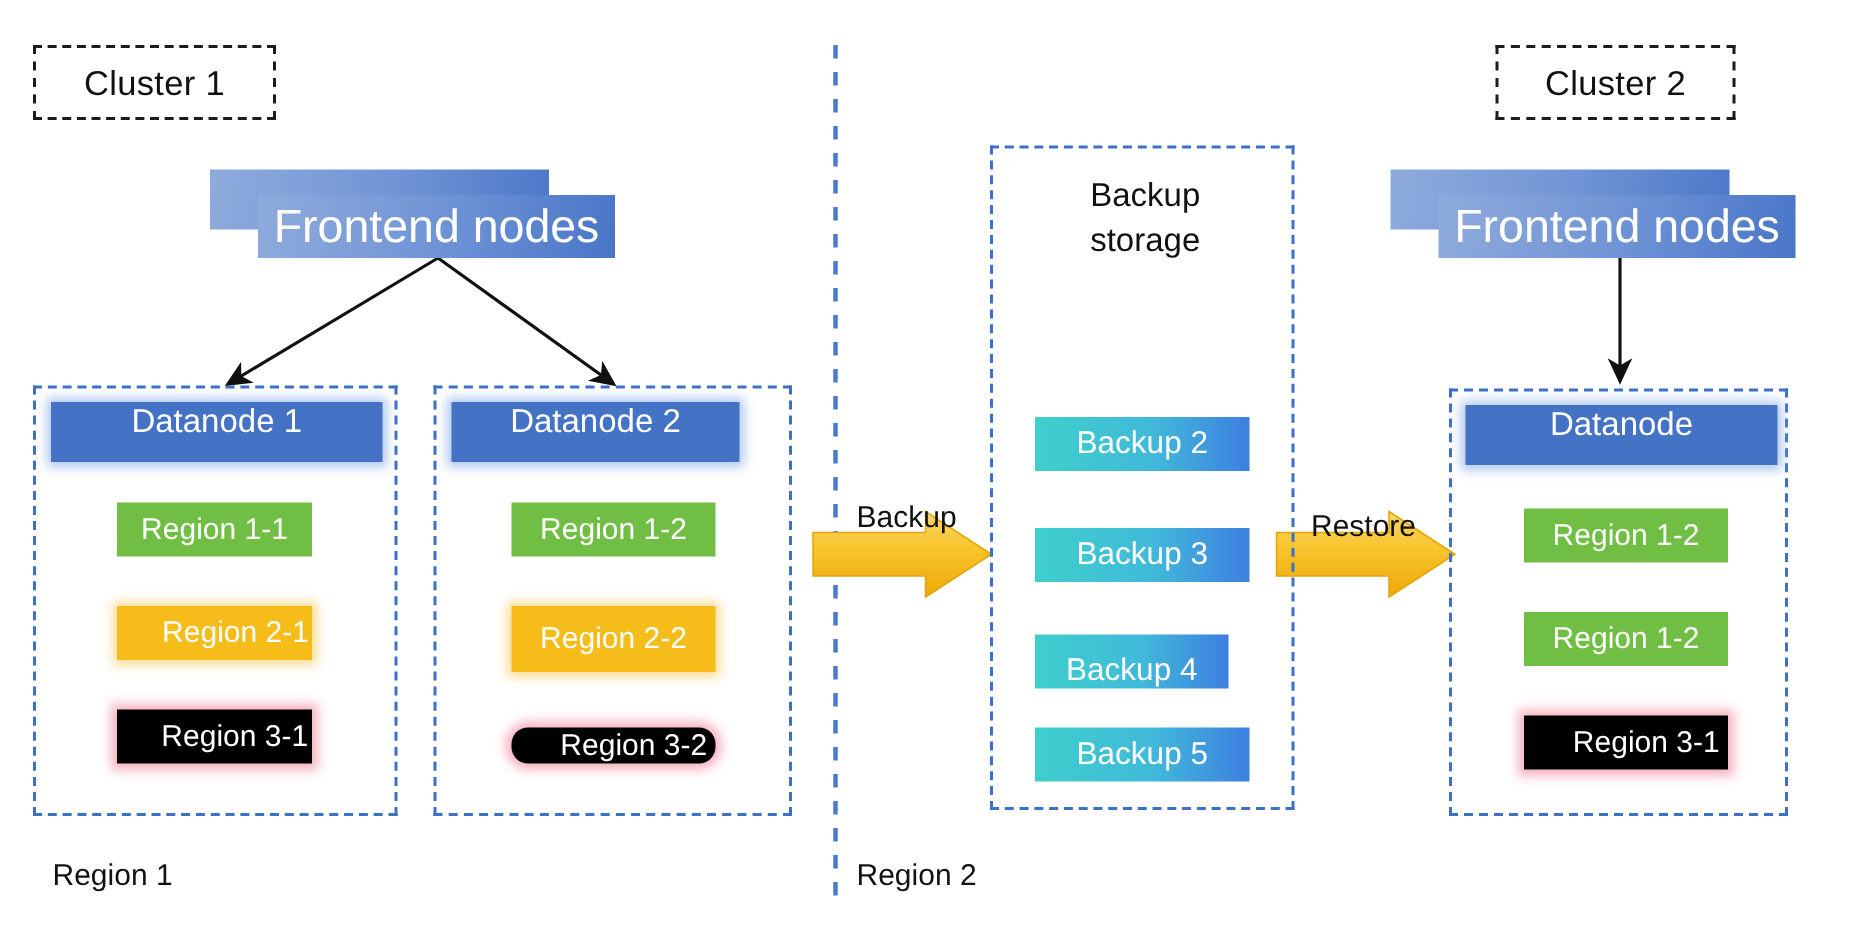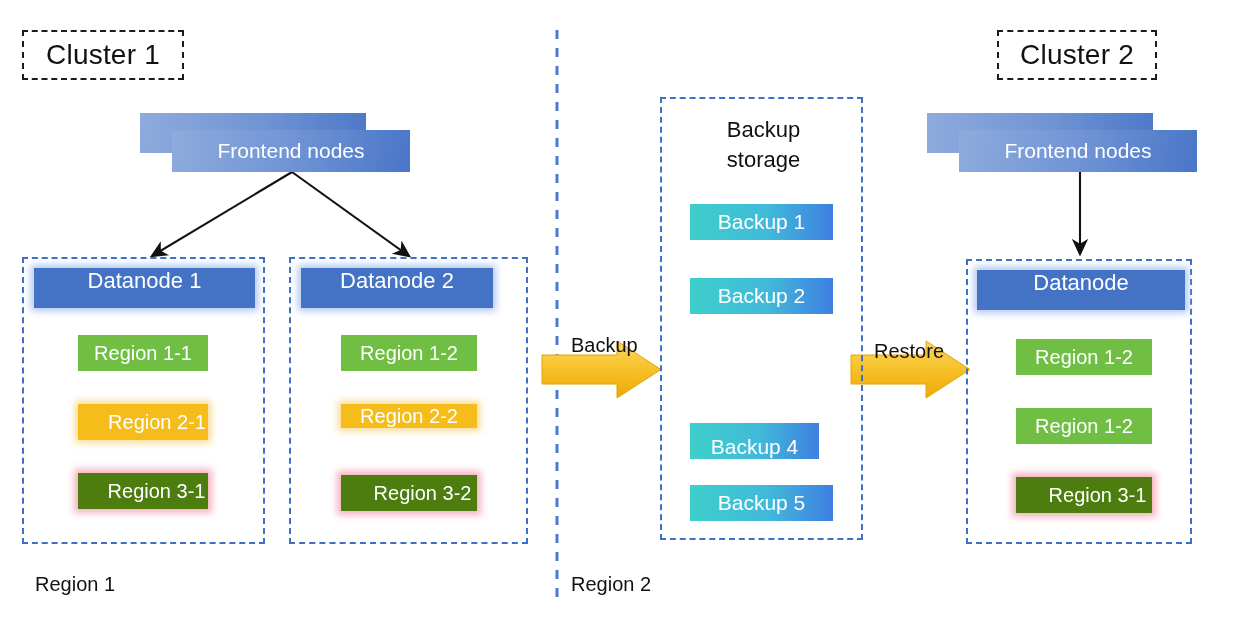--- a/index.html
+++ b/index.html
@@ -21,21 +21,21 @@
   }
   .abs { position: absolute; }
 
   
   .cluster-chip {
     border: 2px dashed #1c1c1c;
     background: transparent;
     display: flex;
     align-items: center;
     justify-content: center;
-    font-size: 28px;
+    font-size: 23px;
     color: #111111;
     letter-spacing: .2px;
     box-sizing: border-box;
   }
 
   
   .frontend-wrap { }
   .frontend-back {
     position: absolute;
     left: 0; top: 0;
@@ -44,21 +44,21 @@
   }
   .frontend-front {
     position: absolute;
     left: 32px; top: 17px;
     width: 238px; height: 42px;
     background: linear-gradient(100deg, #8fabdd 0%, #7094d5 50%, #4a76c8 100%);
     display: flex;
     align-items: center;
     justify-content: center;
     color: #ffffff;
-    font-size: 21px;
+    font-size: 31px;
   }
 
   
   .dashed-group {
     border: 2px dashed #3d70c7;
     box-sizing: border-box;
     background: transparent;
   }
 
   
@@ -77,21 +77,21 @@
   .region-chip {
     color: #ffffff;
     font-size: 20px;
     display: flex;
     align-items: center;
     justify-content: center;
     box-sizing: border-box;
   }
   .region-green  { background: #70BF44; }
   .region-yellow { background: #F5BC1A; box-shadow: 0 0 7px 3px rgba(248,214,130,0.85); }
-  .region-red    { background: #4d7c0f; box-shadow: 0 0 7px 4px rgba(244,170,185,0.9); padding-left: 27px; }
+  .region-red    { background: #000000; box-shadow: 0 0 7px 4px rgba(244,170,185,0.9); padding-left: 27px; }
 
   
   .backup-chip {
     background: linear-gradient(90deg, #3ECFCB 0%, #41B9DA 55%, #3E7FE0 100%);
     color: #ffffff;
     font-size: 21px;
     display: flex;
     align-items: center;
     justify-content: center;
     box-sizing: border-box;
@@ -178,38 +178,38 @@
     </div>
   </div>
 
   <div class="abs dashed-group" style="left:289px; top:257px; width:239px; height:287px;">
     <div class="abs datanode-bar" style="left:10px; top:9px; width:192px; height:40px;">
       <span>Datanode 2</span>
     </div>
     <div class="abs region-chip region-green" style="left:50px; top:76px; width:136px; height:36px;">
       <span>Region 1-2</span>
     </div>
-    <div class="abs region-chip region-yellow" style="left:50px; top:145px; width:136px; height:24px;">
+    <div class="abs region-chip region-yellow" style="left:50px; top:145px; width:136px; height:44px;">
       <span>Region 2-2</span>
     </div>
-    <div class="abs region-chip region-red" style="left:50px; top:216px; width:136px; height:36px;">
+    <div class="abs region-chip region-red" style="left:50px; top:226px; width:136px; height:24px;border-radius:11px;">
       <span>Region 3-2</span>
     </div>
   </div>
 
   <div class="abs dashed-group" style="left:660px; top:97px; width:203px; height:443px;">
     <div class="abs storage-title" style="left:0px; top:16px; width:203px;">
       <div>Backup</div>
       <div>storage</div>
     </div>
-    <div class="abs backup-chip" style="left:28px; top:105px; width:143px; height:36px;">
-      <span>Backup 1</span>
-    </div>
     <div class="abs backup-chip" style="left:28px; top:179px; width:143px; height:36px;">
       <span>Backup 2</span>
+    </div>
+    <div class="abs backup-chip" style="left:28px; top:253px; width:143px; height:36px;">
+      <span>Backup 3</span>
     </div>
     <div class="abs backup-chip" style="left:28px; top:324px; width:129px; height:36px;align-items:flex-end;">
       <span>Backup 4</span>
     </div>
     <div class="abs backup-chip" style="left:28px; top:386px; width:143px; height:36px;">
       <span>Backup 5</span>
     </div>
   </div>
 
   <div class="abs cluster-chip" style="left:997px; top:30px; width:160px; height:50px;">

